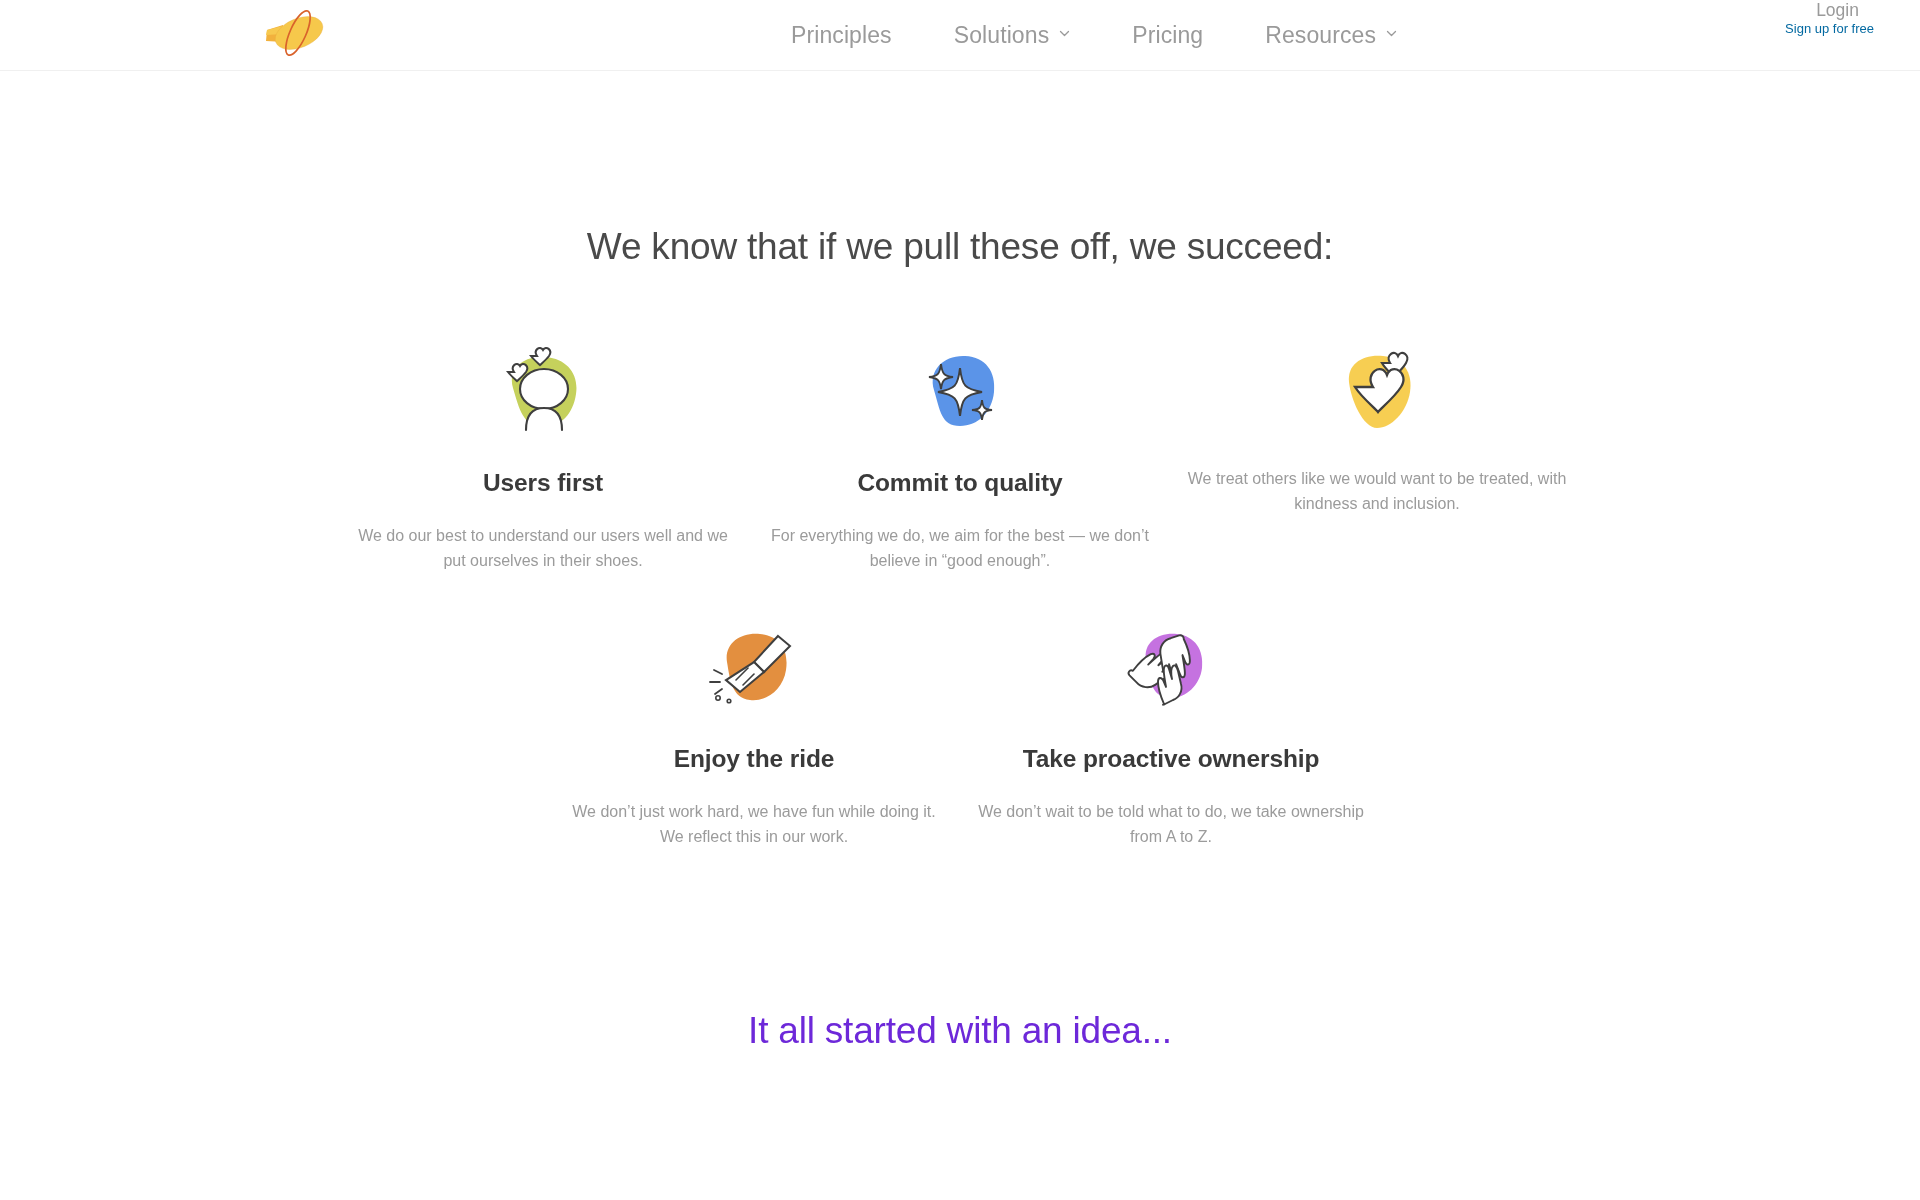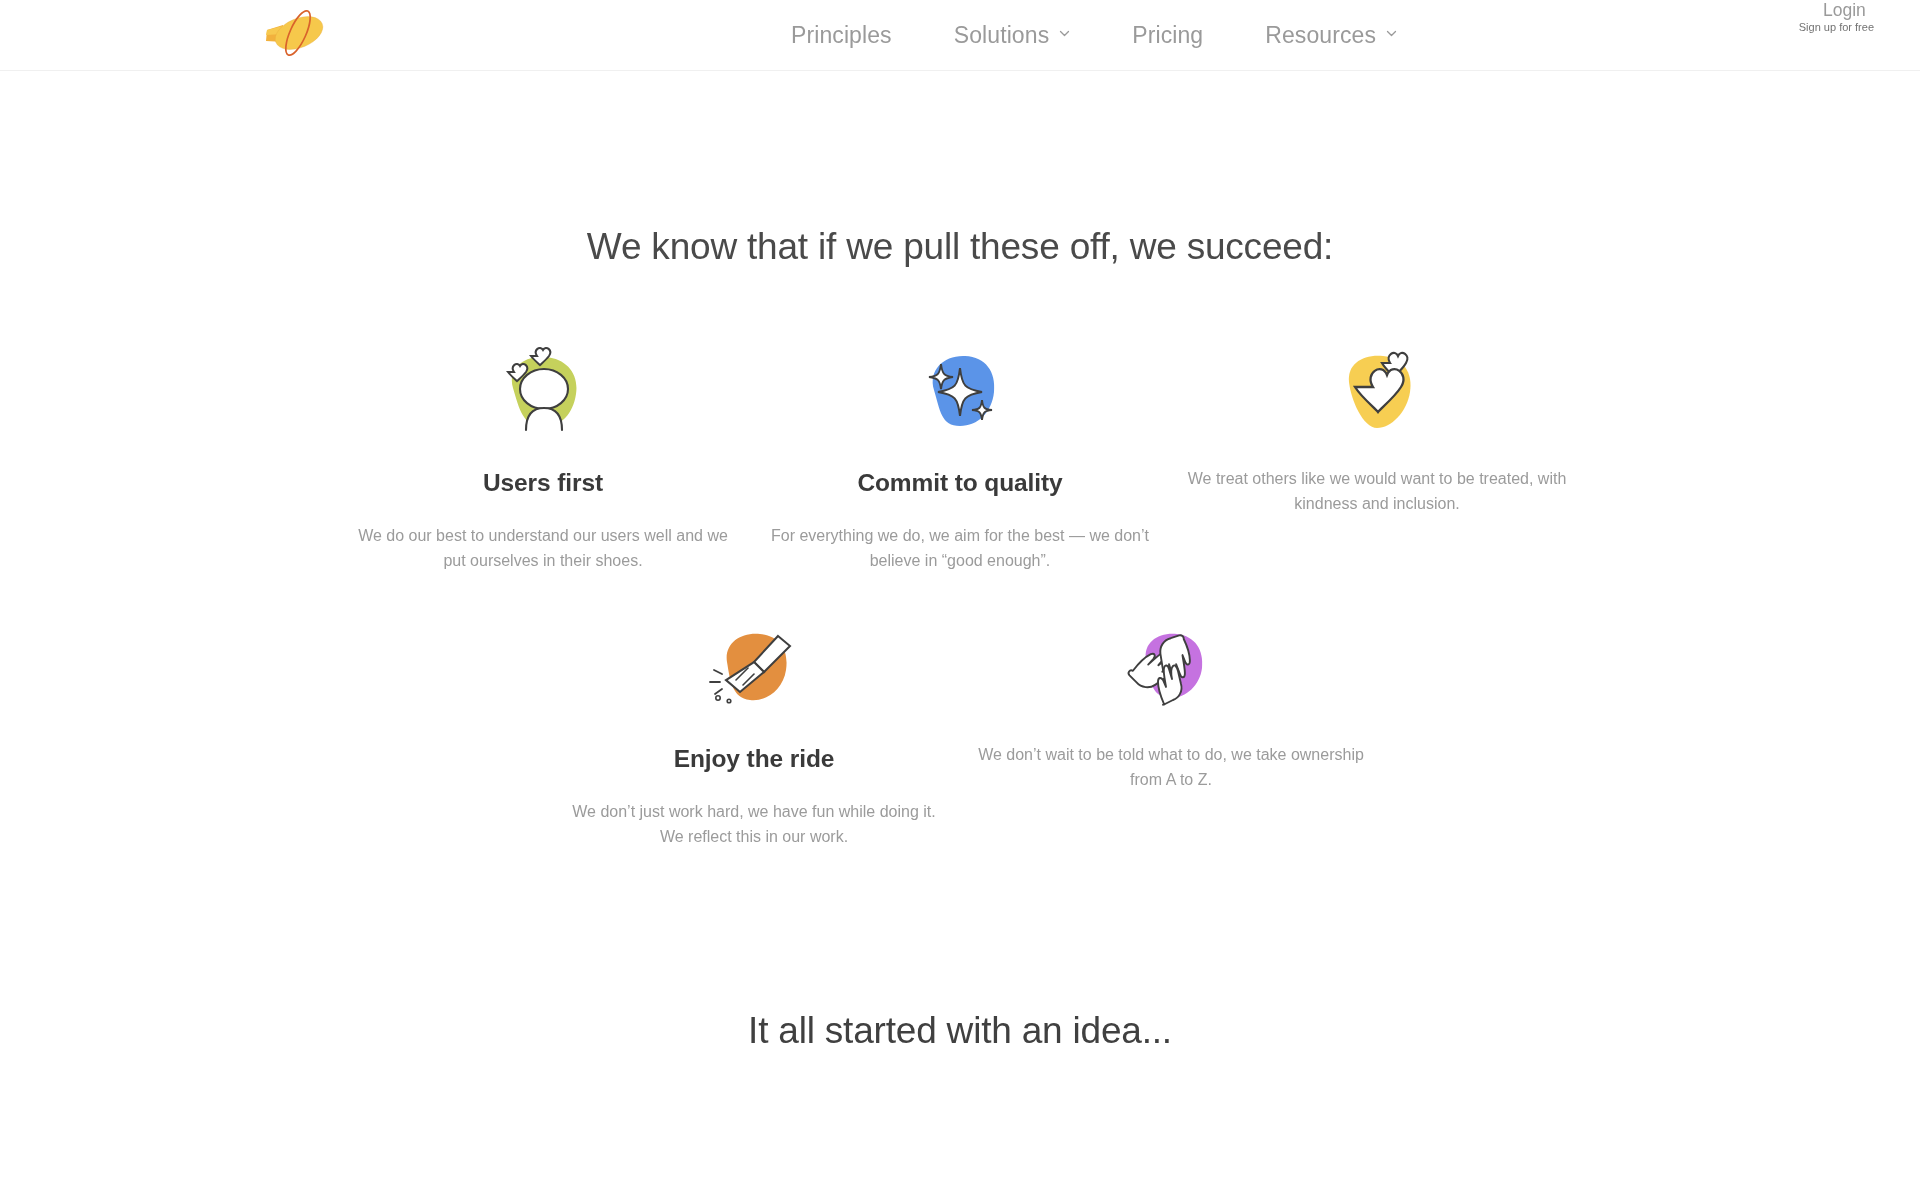--- a/index.html
+++ b/index.html
@@ -86,22 +86,22 @@
   .nav-login {
     font-size: 17.5px;
     color: #9a9a9a;
     text-decoration: none;
     cursor: pointer;
     padding: 0 30px;
     white-space: nowrap;
   }
 
   .nav-signup {
-    font-size: 11px;
-    color: #737373;
+    font-size: 13px;
+    color: #0369a1;
     font-weight: 500;
     text-decoration: none;
     cursor: pointer;
     padding: 0 46px 0 30px;
     white-space: nowrap;
   }
 
   
   .main {
     width: 100%;
@@ -167,21 +167,21 @@
     line-height: 1.55;
     margin-top: 23px;
     max-width: 400px;
     white-space: pre-line;
   }
 
   .bottom-heading {
     text-align: center;
     font-size: 37px;
     font-weight: 400;
-    color: #404040;
+    color: #6d28d9;
     letter-spacing: -0.2px;
     margin-top: 160px;
   }
 </style>
 </head>
 <body>
 
 <header class="navbar">
 
   <a class="nav-logo" href="#">
@@ -304,20 +304,21 @@
         <div class="value-icon">
           <svg width="104" height="100" viewBox="0 0 104 100">
             <path d="M27 42 C24 24 40 14 58 16 C76 18 85 32 83 50 C81 68 65 82 49 80 C32 78 30 60 27 42 Z" fill="#c572e0"></path>
             <g fill="#ffffff" stroke="#3f3f3f" stroke-width="1.9" stroke-linejoin="round" stroke-linecap="round">
               <path d="M18 48 C24 42 32 36 38 34 C42 33 43 36 40 39 L34 44 C40 40 47 35 50 34 C54 33 55 36 52 39 L44 46 C49 43 54 41 56 41 C59 41 59 44 56 46 L47 53 C52 51 55 51 56 53 C57 55 54 57 50 59 L38 65 C32 68 24 66 20 60 L14 52 C12 49 15 46 18 48 Z" transform="translate(-4,2) rotate(-8 38 50)"></path>
               <path d="M58 20 C62 26 66 34 67 40 C68 45 65 46 63 43 L59 36 C61 43 64 51 64 55 C64 59 61 59 59 55 L54 46 C56 51 57 57 57 59 C56 62 53 61 52 58 L47 47 C48 53 48 56 46 57 C44 58 42 55 41 51 L37 38 C35 31 38 24 45 21 L53 17 C56 16 58 18 58 20 Z" transform="translate(4,0) rotate(8 52 40)"></path>
               <path d="M47 96 C44 89 41 80 41 74 C41 69 44 69 46 72 L49 79 C48 72 46 64 47 60 C48 56 51 57 52 61 L55 71 C54 66 54 60 56 58 C58 56 60 59 61 63 L64 76 C66 83 62 90 56 92 L48 96 C45 97 46 97 47 96 Z" transform="translate(-2,-10)"></path>
             </g>
           </svg>
         </div>
+        <div class="value-title">Take proactive ownership</div>
         <div class="value-desc">We don’t wait to be told what to do, we take ownership from A to Z.</div>
       </div>
 
     </div>
   </div>
 
   <h2 class="bottom-heading">It all started with an idea...</h2>
 
 </main>
 

